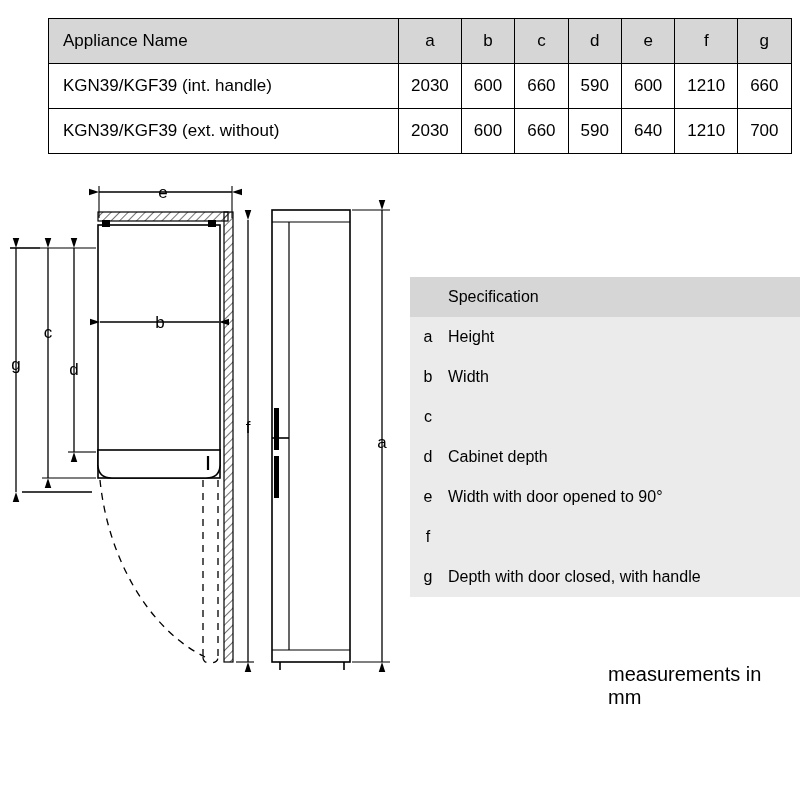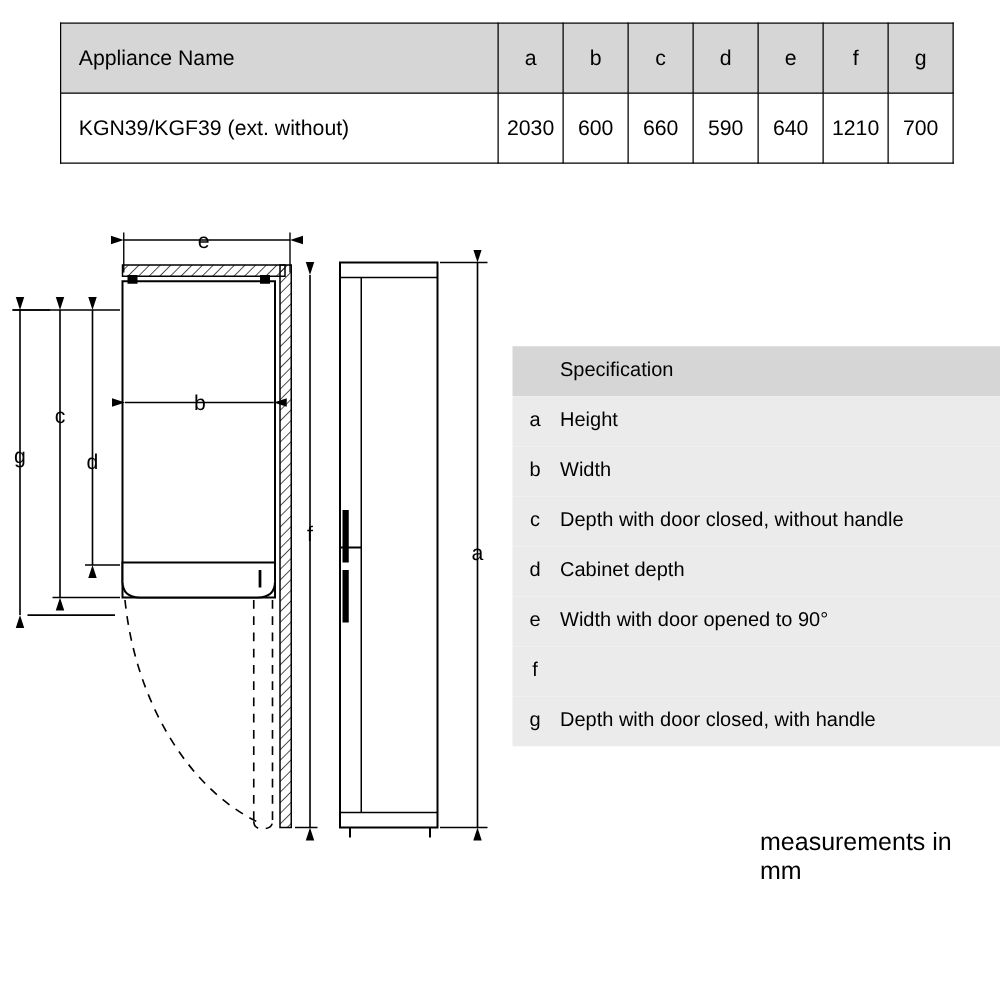--- a/index.html
+++ b/index.html
@@ -19,22 +19,22 @@
   
   .dim-table {
     position: absolute;
     left: 48px;
     top: 18px;
     border-collapse: collapse;
     font-size: 17px;
   }
   .dim-table th, .dim-table td {
     border: 1px solid #000000;
-    padding: 0;
-    height: 56px;
+    padding: 12px;
+    height: 34px;
     box-sizing: border-box;
     font-weight: normal;
     text-align: center;
     background: #ffffff;
   }
   .dim-table th.name-head,
   .dim-table td.name-cell {
     width: 350px;
     text-align: left;
     padding-left: 14px;
@@ -104,20 +104,30 @@
       <th class="letter-head">b</th>
       <th class="letter-head">c</th>
       <th class="letter-head">d</th>
       <th class="letter-head">e</th>
       <th class="letter-head">f</th>
       <th class="letter-head">g</th>
     </tr>
   </thead>
   <tbody>
     <tr>
+      <td class="name-cell">KGN39/KGF39 (int. handle)</td>
+      <td class="val-cell">2030</td>
+      <td class="val-cell">600</td>
+      <td class="val-cell">660</td>
+      <td class="val-cell">590</td>
+      <td class="val-cell">600</td>
+      <td class="val-cell">1210</td>
+      <td class="val-cell">660</td>
+    </tr>
+    <tr>
       <td class="name-cell">KGN39/KGF39 (ext. without)</td>
       <td class="val-cell">2030</td>
       <td class="val-cell">600</td>
       <td class="val-cell">660</td>
       <td class="val-cell">590</td>
       <td class="val-cell">640</td>
       <td class="val-cell">1210</td>
       <td class="val-cell">700</td>
     </tr>
   </tbody>
@@ -216,21 +226,20 @@
   <div class="spec-row">
     <span class="spec-key">a</span>
     <span class="spec-val">Height</span>
   </div>
   <div class="spec-row">
     <span class="spec-key">b</span>
     <span class="spec-val">Width</span>
   </div>
   <div class="spec-row">
     <span class="spec-key">c</span>
-    <span class="spec-val">Depth with door closed, without handle</span>
   </div>
   <div class="spec-row">
     <span class="spec-key">d</span>
     <span class="spec-val">Cabinet depth</span>
   </div>
   <div class="spec-row">
     <span class="spec-key">e</span>
     <span class="spec-val">Width with door opened to 90°</span>
   </div>
   <div class="spec-row">

